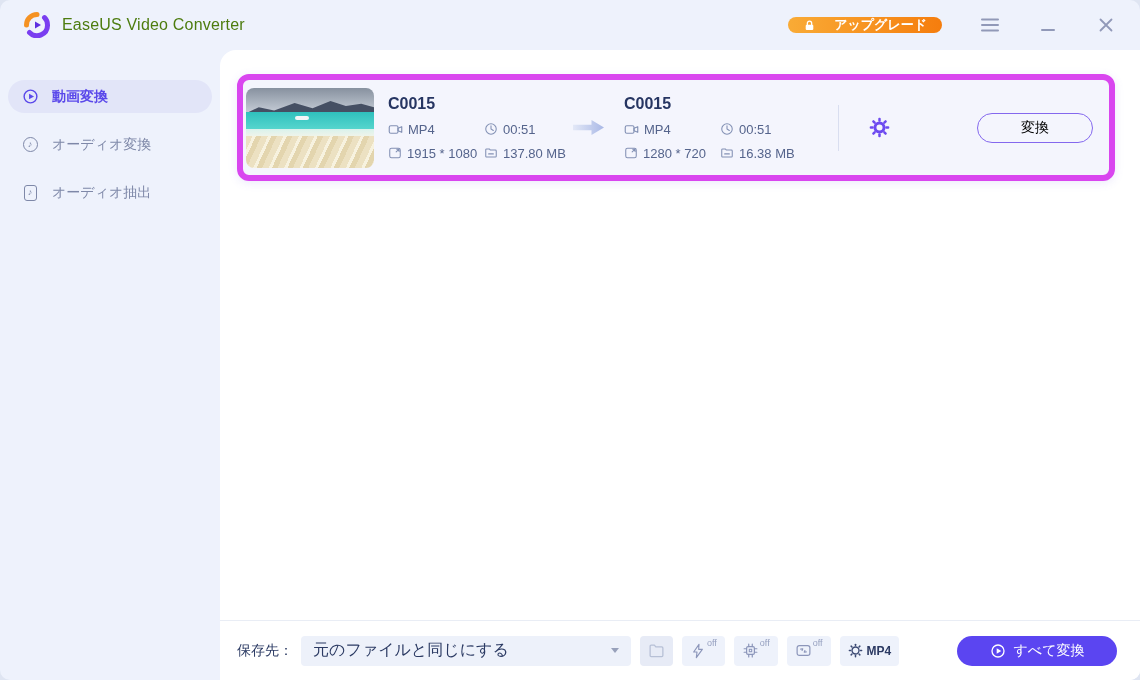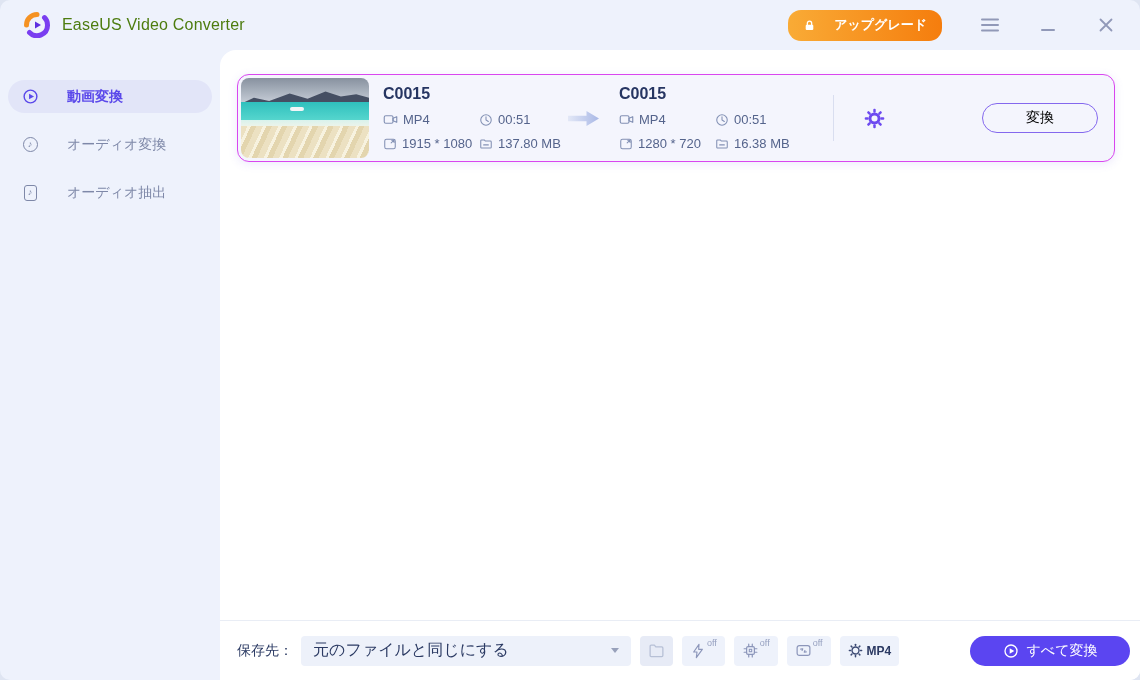--- a/index.html
+++ b/index.html
@@ -4,49 +4,49 @@
 <style>
   * { margin:0; padding:0; box-sizing:border-box; }
   html,body { width:1140px; height:680px; font-family:"Liberation Sans", sans-serif; background:#dfe5f2; }
   .window { position:relative; width:1140px; height:680px; background:#eef2fc; border-radius:10px; overflow:hidden; }
 
   
   .titlebar { position:absolute; top:0; left:0; right:0; height:50px; display:flex; align-items:center; padding:0 24px; }
   .logo { width:26px; height:26px; flex:0 0 auto; }
   .app-title { margin-left:12px; font-size:16px; color:#4d7c0f; letter-spacing:.2px; }
   .tb-spacer { flex:1; }
-  .upgrade-btn { height:31px; padding:0 15px; border-radius:13px; border:none; cursor:pointer;
+  .upgrade-btn { height:16px; padding:0 15px; border-radius:13px; border:none; cursor:pointer;
     background:linear-gradient(90deg,#f9ab36,#f57d0d); color:#fff; font-size:13px; font-weight:bold;
     display:flex; align-items:center; gap:18px; font-family:inherit; }
   .win-icon { margin-left:38px; width:20px; height:20px; display:flex; align-items:center; justify-content:center; color:#9199b8; cursor:pointer; }
 
   
   .sidebar { position:absolute; top:50px; left:0; width:220px; bottom:0; padding:30px 8px 0 8px; }
-  .side-item { height:33px; display:flex; align-items:center; gap:28px; padding:0 13px; border-radius:17px;
+  .side-item { height:33px; display:flex; align-items:center; gap:13px; padding:0 13px; border-radius:17px;
     color:#7e88a8; font-size:14px; margin-bottom:15px; cursor:pointer; }
   .side-item.active { background:#e2e5f8; color:#5a48ea; font-weight:bold; }
   .side-ic { width:18px; height:18px; display:flex; align-items:center; justify-content:center; }
   .circle-note { width:15px; height:15px; border:1.6px solid currentColor; border-radius:50%; font-size:9px; line-height:12px; text-align:center; }
   .doc-note { width:13px; height:16px; border:1.6px solid currentColor; border-radius:3px; font-size:9px; line-height:13px; text-align:center; }
 
   
   .main { position:absolute; left:220px; top:50px; right:0; bottom:0; background:#ffffff; border-radius:16px 0 0 0; }
   .tabbar { position:relative; height:45px; border-bottom:1px solid #eceff7; display:flex; align-items:center; justify-content:center; gap:82px; }
   .tab { position:relative; height:45px; display:flex; align-items:center; cursor:pointer; font-size:15px; color:#8b94b2; }
   .tab.active { color:#232f5c; font-weight:bold; }
   .tab-underline { position:absolute; bottom:0; left:50%; transform:translateX(-50%); width:52px; height:5px; border-radius:3px 3px 0 0;
     background:linear-gradient(90deg,#f3aab6,#6553ee); }
   .badge { margin-left:7px; min-width:28px; height:17px; border-radius:9px; background:#e7353f; color:#fff;
     font-size:12px; font-weight:bold; display:flex; align-items:center; justify-content:center; transform:translateY(-7px); }
   .add-area { position:absolute; right:22px; top:0; height:45px; display:flex; align-items:center; gap:7px; }
   .icon-btn { cursor:pointer; display:flex; align-items:center; }
 
   
   .list { padding:24px 25px 0 17px; }
-  .card { height:88px; border:1px solid #d946ef; background:#f4f5fd; border-radius:12px; display:flex; align-items:center;
+  .card { height:107px; border:6px solid #d946ef; background:#f4f5fd; border-radius:12px; display:flex; align-items:center;
     padding:0 16px 0 3px; box-shadow:0 2px 10px rgba(118,108,232,.14); cursor:default; }
   .thumb { position:relative; width:128px; height:80px; border-radius:8px; overflow:hidden; flex:0 0 auto; }
   .th-sky { position:absolute; top:0; left:0; right:0; height:30%; background:linear-gradient(#87919f,#c4cbd5); }
   .th-mtn { position:absolute; top:13%; left:0; right:0; height:21%; background:#454f63;
     clip-path:polygon(0 92%,10% 55%,22% 75%,38% 30%,52% 62%,66% 18%,78% 48%,90% 35%,100% 55%,100% 100%,0 100%); }
   .th-sea { position:absolute; top:30%; left:0; right:0; height:26%; background:linear-gradient(#2fc0bd,#5cd9d0); }
   .th-foam { position:absolute; top:52%; left:0; right:0; height:10%; background:linear-gradient(#d9f2ec,#f2f4ea); }
   .th-sand { position:absolute; top:60%; left:0; right:0; bottom:0;
     background:repeating-linear-gradient(115deg,#ece1c2 0 6px,#f7f2df 6px 9px,#e3d5ae 9px 14px); }
   .th-boat { position:absolute; top:36%; left:38%; width:14px; height:4px; background:#f2f5f7; border-radius:2px; }
@@ -59,21 +59,21 @@
   .meta-item svg { flex:0 0 auto; color:#8290b4; }
   .arrow-wrap { width:44px; flex:0 0 auto; display:flex; align-items:center; justify-content:center; }
 
   .card-divider { width:1px; height:46px; background:#d9def0; margin-left:26px; flex:0 0 auto; }
   .gear-btn { margin-left:30px; color:#6d4af0; cursor:pointer; flex:0 0 auto; display:flex; }
   .convert-btn { margin-left:auto; width:116px; height:30px; border-radius:16px; border:1px solid #8468ee; background:transparent;
     color:#000000; font-size:14px; cursor:pointer; font-family:inherit; }
 
   
   .footer { position:absolute; left:0; right:0; bottom:0; height:60px; background:#fff; border-top:1px solid #e9edf5;
-    display:flex; align-items:center; padding:0 10px 0 17px; }
+    display:flex; align-items:center; padding:0 23px 0 17px; }
   .save-label { font-size:14px; color:#2b3a63; margin-right:8px; white-space:nowrap; }
   .save-select { width:330px; height:30px; background:#edf1fa; border-radius:4px; display:flex; align-items:center;
     padding:0 12px; cursor:pointer; }
   .save-value { font-size:16px; color:#2b3a63; flex:1; }
   .caret-down { width:0; height:0; border-left:4px solid transparent; border-right:4px solid transparent; border-top:5px solid #98a1bb; }
   .sq-btn { height:30px; background:#eef2fb; border-radius:4px; margin-left:9px; display:flex; align-items:center; justify-content:center;
     cursor:pointer; color:#8c96ba; padding:0 8px; }
   .sq-btn.disabled { background:#e7ebf6; color:#b7c0d6; cursor:default; }
   .off-sub { font-size:9px; color:#97a1c0; align-self:flex-end; margin:0 0 18px 1px; }
   .format-btn { color:#3c4a73; gap:4px; }

